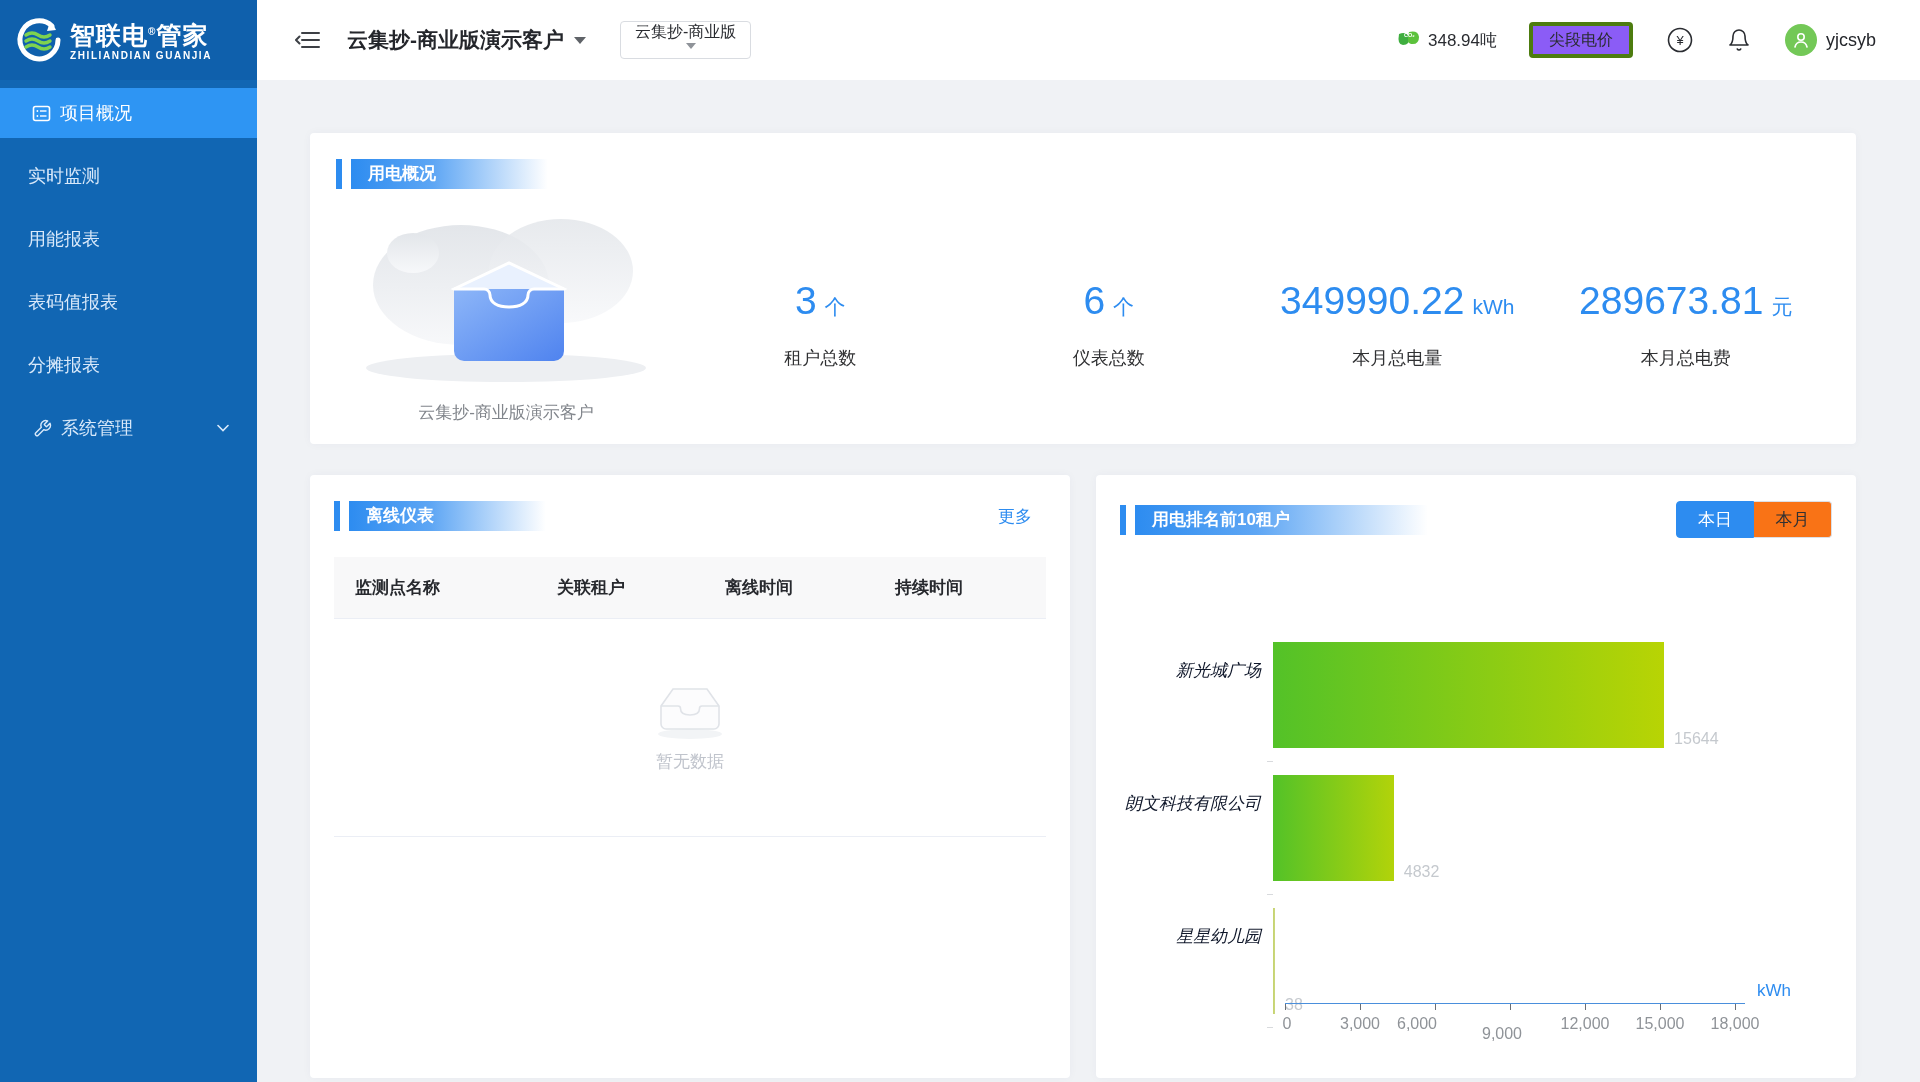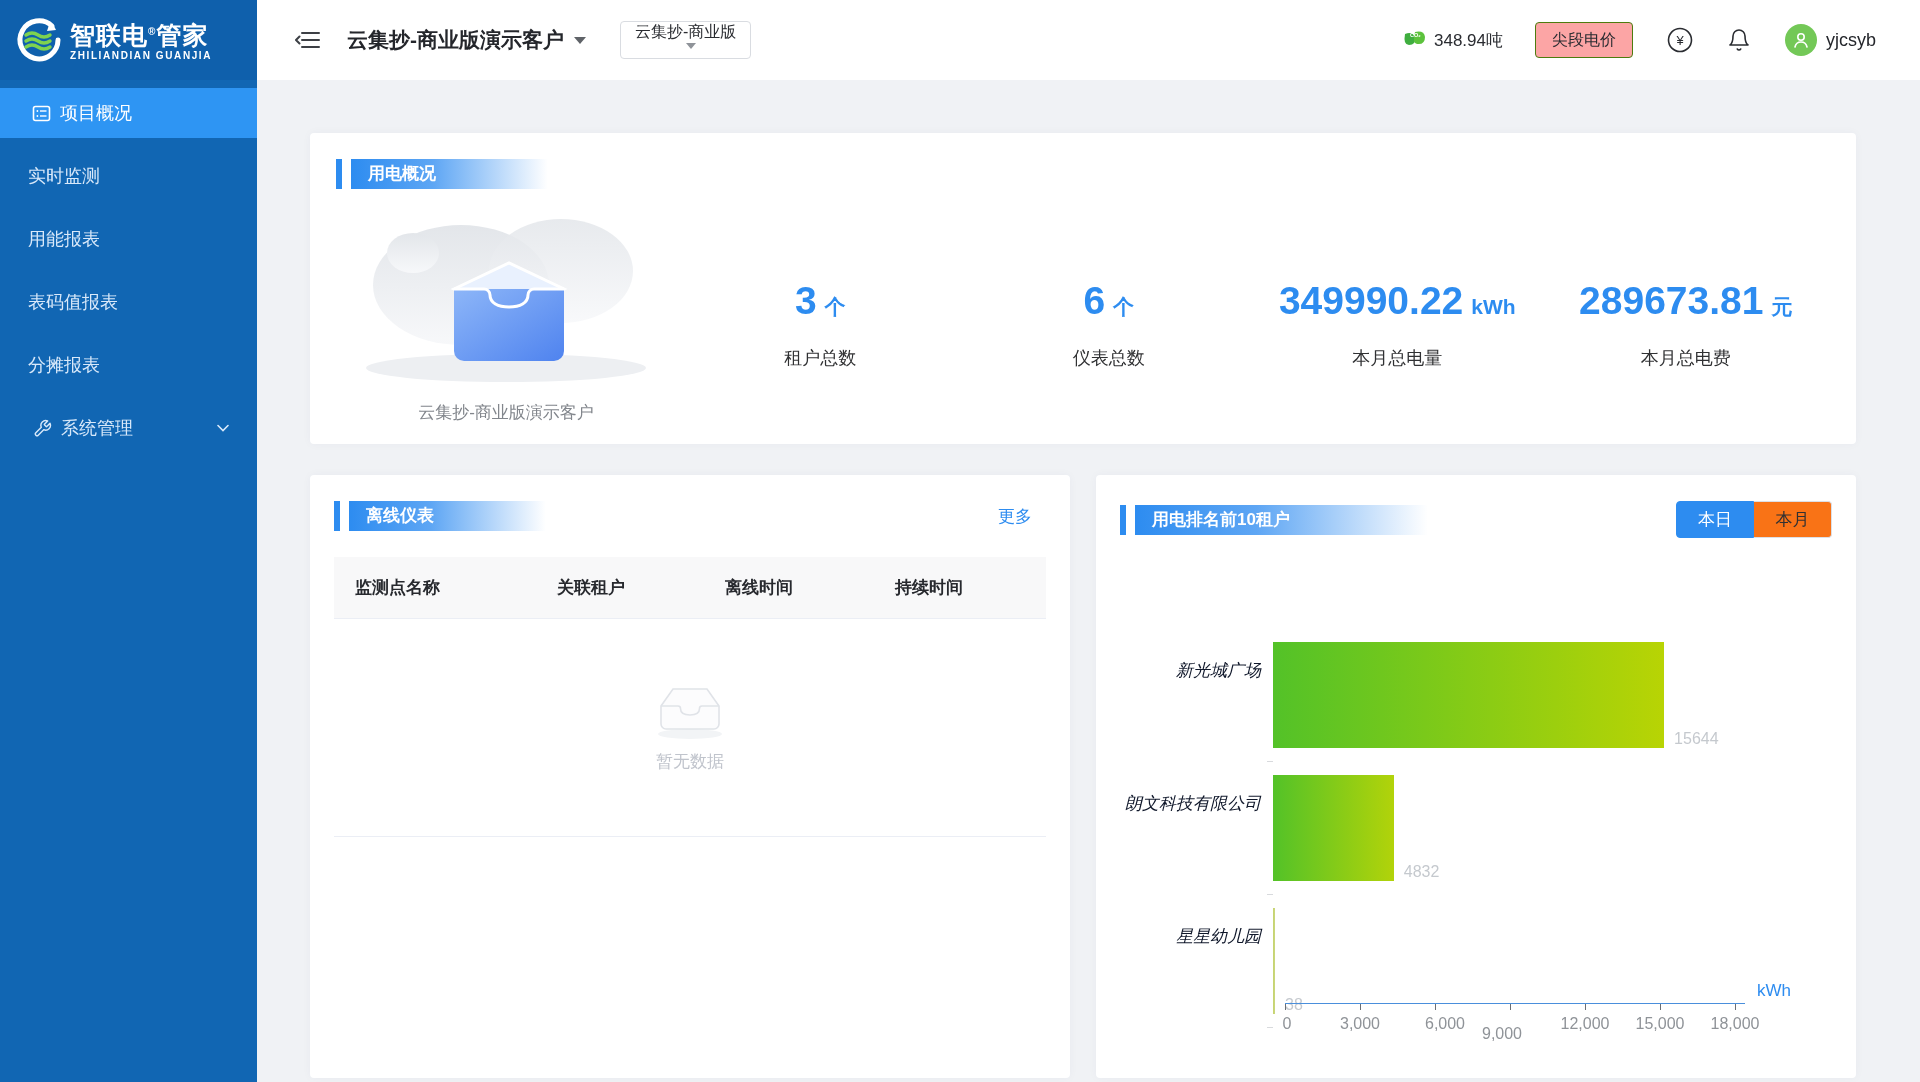--- a/index.html
+++ b/index.html
@@ -23,40 +23,40 @@
   
   .header { position:absolute; left:257px; top:0; width:1663px; height:80px; background:#fff; display:flex; align-items:center; padding:0 44px 0 38px; z-index:4; }
   .collapse-btn { width:26px; height:22px; cursor:pointer; margin-right:26px; flex:none; }
   .page-title { font-size:21px; font-weight:600; color:#24262b; white-space:nowrap; }
   .caret { display:inline-block; width:0; height:0; border-left:6px solid transparent; border-right:6px solid transparent; border-top:7px solid #5f6368; margin-left:10px; vertical-align:middle; }
   .proj-pill { margin-left:34px; height:38px; border:1px solid #d9dce1; border-radius:4px; background:#fff; display:flex; align-items:center; padding:0 14px; font-size:16px; color:#2a2c31; cursor:pointer;flex-direction:column; }
   .proj-pill .caret { border-top-color:#8f9399; border-left-width:5px; border-right-width:5px; border-top-width:6px; }
   .hdr-right { margin-left:auto; display:flex; align-items:center; }
   .carbon { display:flex; align-items:center; font-size:17px; color:#2a2c31; }
   .carbon svg { margin-right:6px; }
-  .price-pill { margin-left:32px; height:36px; border:1px solid #4d7c0f; border-radius:4px; padding:0 16px; display:flex; align-items:center; font-size:16px; color:#2a2c31; background:#fca5a5; cursor:pointer; }
+  .price-pill { margin-left:32px; height:36px; border:4px solid #4d7c0f; border-radius:4px; padding:0 16px; display:flex; align-items:center; font-size:16px; color:#2a2c31; background:#8b5cf6; cursor:pointer; }
   .icon-btn { margin-left:34px; cursor:pointer; display:flex; align-items:center; }
   .avatar { margin-left:34px; width:32px; height:32px; border-radius:50%; background:#73c857; display:flex; align-items:center; justify-content:center; }
   .username { margin-left:9px; font-size:18px; color:#24262b; }
 
   
   .main { position:absolute; left:257px; top:80px; width:1663px; height:1002px; padding:53px 64px 0 53px; background:#f0f2f5; }
   .card { background:#fff; border-radius:4px; box-shadow:0 0 10px rgba(30,60,100,0.04); }
   .title-block { display:flex; align-items:center; }
   .notch { width:6px; height:30px; background:#2d8cf0; margin-right:9px; flex:none; }
   .banner { height:30px; line-height:30px; color:#fff; font-size:17px; font-weight:bold; padding:0 120px 0 17px; background:linear-gradient(90deg,#2d8cf0 0%, #5ea6f4 40%, rgba(93,166,244,0) 96%); white-space:nowrap; }
 
   
   .card-overview { height:311px; padding:26px; margin-bottom:31px; }
   .ov-body { display:flex; margin-top:4px; }
   .ov-illu { width:340px; text-align:center; flex:none; }
   .ov-caption { font-size:17px; color:#82868c; margin-top:4px; }
   .ov-stats { flex:1; display:flex; padding-top:88px; }
   .stat { flex:1; text-align:center; }
-  .stat-val { color:#2d8cf0; font-weight:bold; font-size:39px; line-height:39px; white-space:nowrap; }
+  .stat-val { color:#2d8cf0; font-weight:normal; font-size:39px; line-height:39px; white-space:nowrap; }
   .stat-unit { font-size:21px; margin-left:8px; }
   .stat-label { margin-top:20px; font-size:18px; color:#303133; }
 
   
   .bottom-row { display:flex; gap:26px; }
   .card-offline, .card-rank { width:760px; height:603px; padding:26px 24px; }
   .card-head { display:flex; align-items:center; justify-content:space-between; }
   .more-link { font-size:17px; color:#2d8cf0; cursor:pointer; margin-right:14px; }
 
   .tbl-head { margin-top:26px; height:62px; background:#f8f8f9; border-bottom:1px solid #ebeef5; display:grid; grid-template-columns:202px 168px 170px 1fr; align-items:center; padding-left:21px; }
@@ -304,21 +304,21 @@
             <div class="axis-line"></div>
             <div class="tick" style="left:0;"></div>
               <div class="tick" style="left:75px;"></div>
               <div class="tick" style="left:150px;"></div>
               <div class="tick" style="left:225px;"></div>
               <div class="tick" style="left:300px;"></div>
               <div class="tick" style="left:375px;"></div>
               <div class="tick" style="left:450px;"></div>
             <div class="tick-label" style="left:2px;">0</div>
             <div class="tick-label" style="left:75px;">3,000</div>
-            <div class="tick-label" style="left:160px;">6,000</div>
+            <div class="tick-label" style="left:132px;">6,000</div>
             <div class="tick-label" style="left:217px;margin-top:10px;">9,000</div>
             <div class="tick-label" style="left:300px;">12,000</div>
             <div class="tick-label" style="left:375px;">15,000</div>
             <div class="tick-label" style="left:450px;">18,000</div>
             <div class="axis-unit">kWh</div>
           </div>
         </div>
       </section>
     </div>
   </main>

